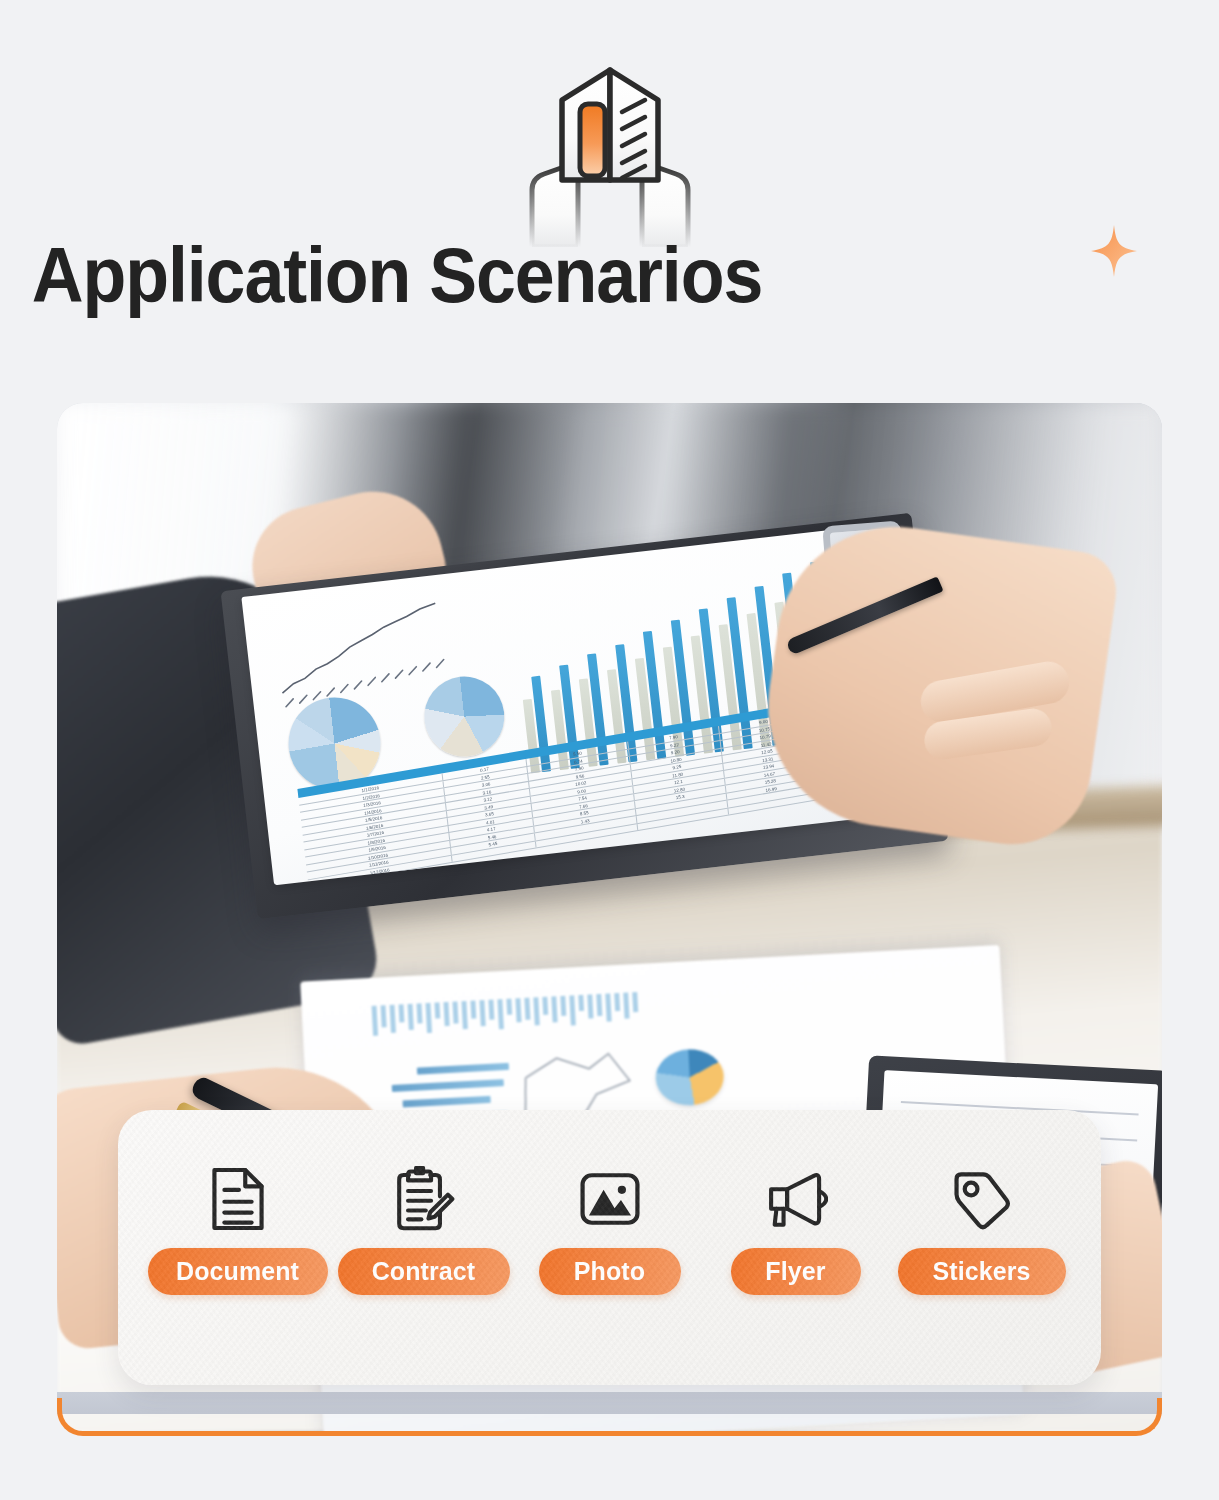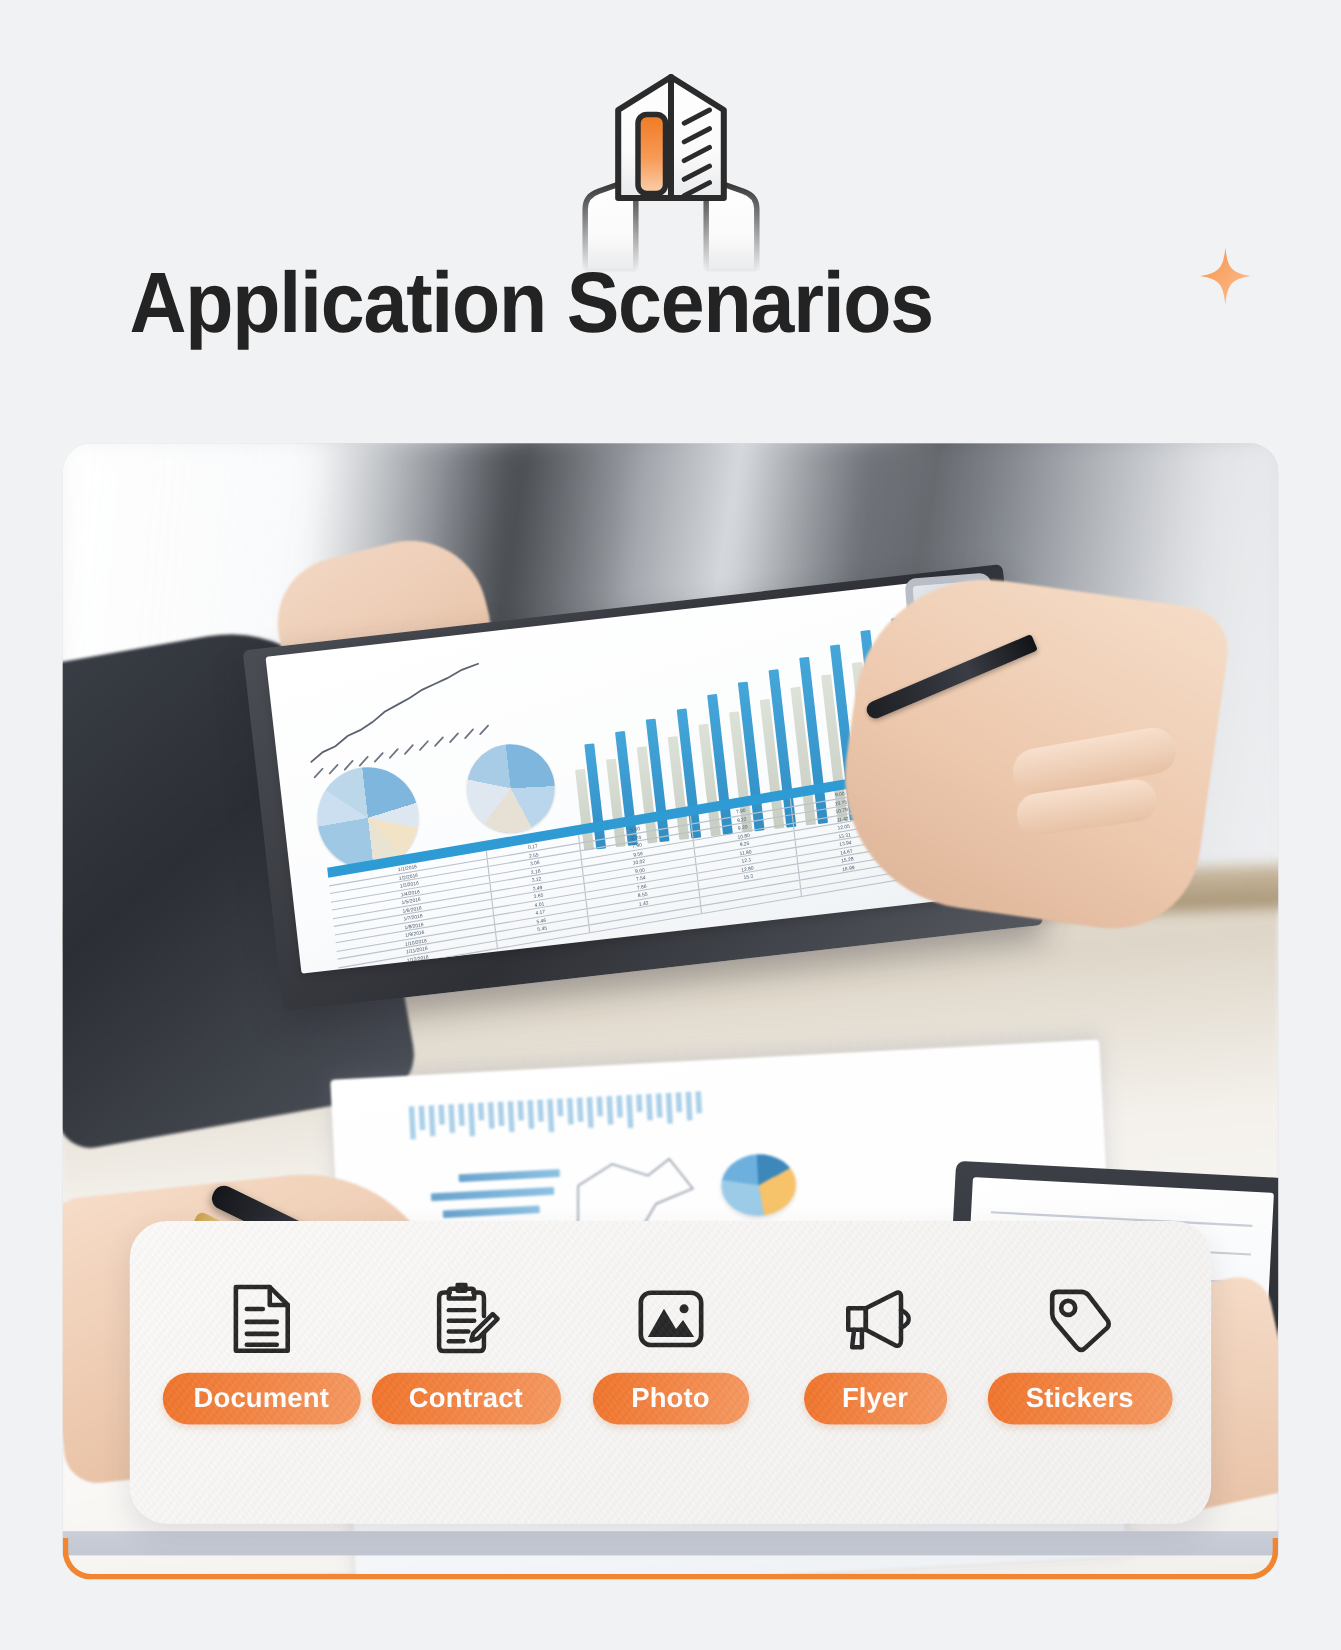--- a/index.html
+++ b/index.html
@@ -34,21 +34,21 @@
     transform: translateX(-50%);
     width: 220px;
     height: 185px;
   }
 
   .title-row {
     position: absolute;
     left: 0;
     top: 236px;
     width: 965px;
-    text-align: center;
+    text-align: left;
     white-space: nowrap;
   }
 
   .page-title {
     display: inline-block;
     position: relative;
     font-family: "Liberation Sans", sans-serif;
     font-size: 78px;
     font-weight: bold;
     letter-spacing: -1.2px;

